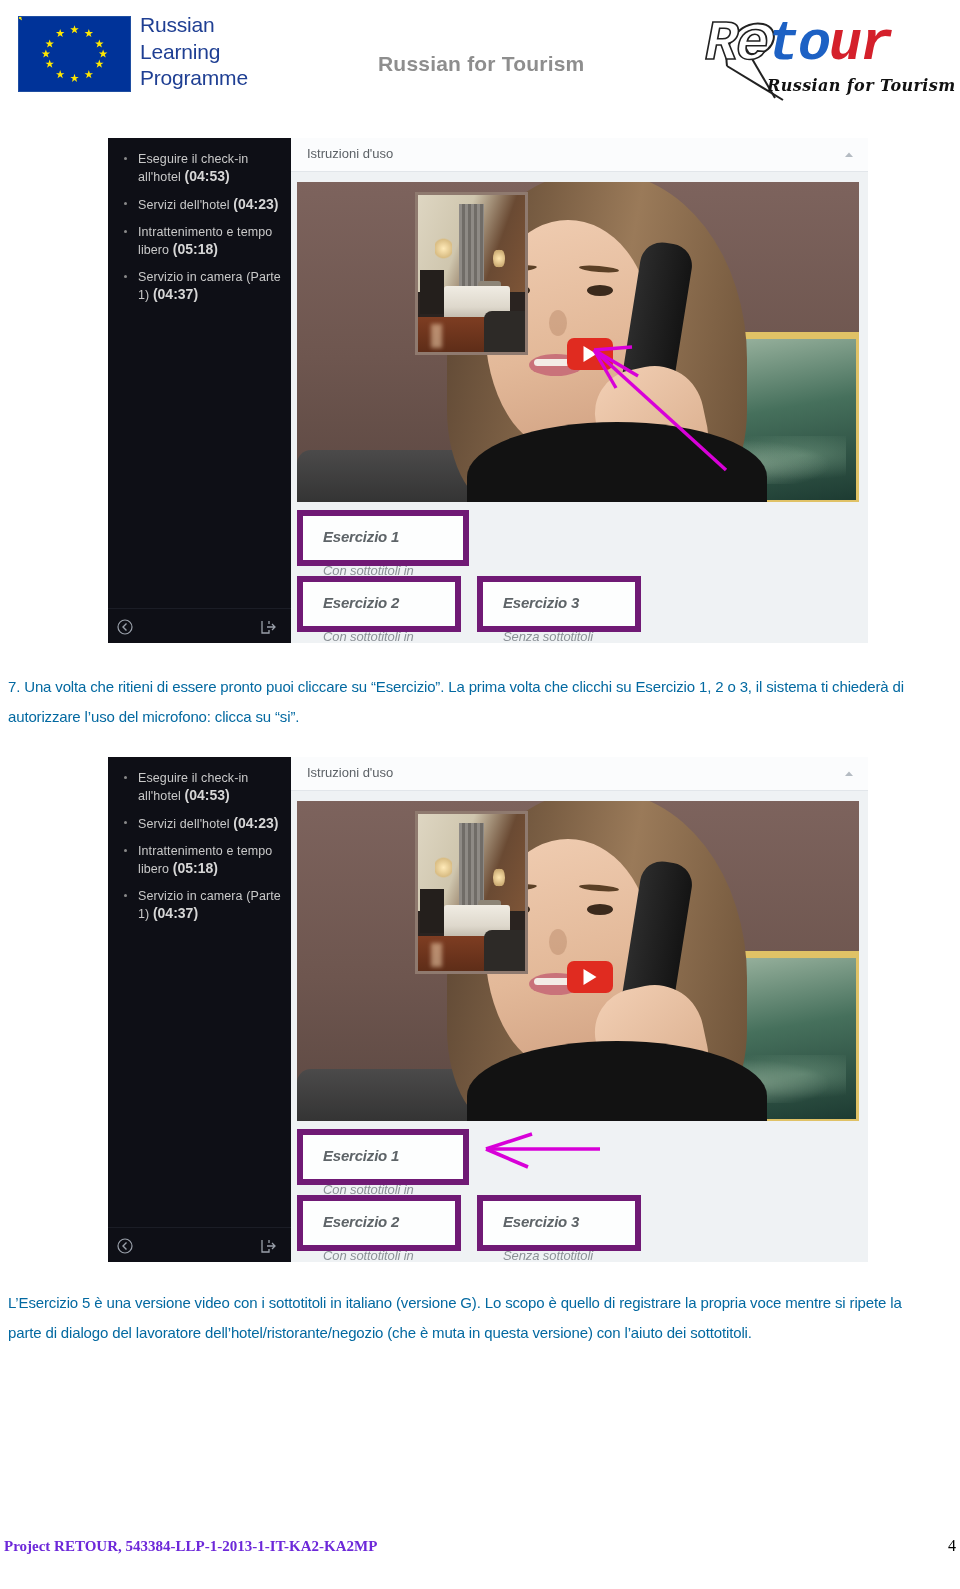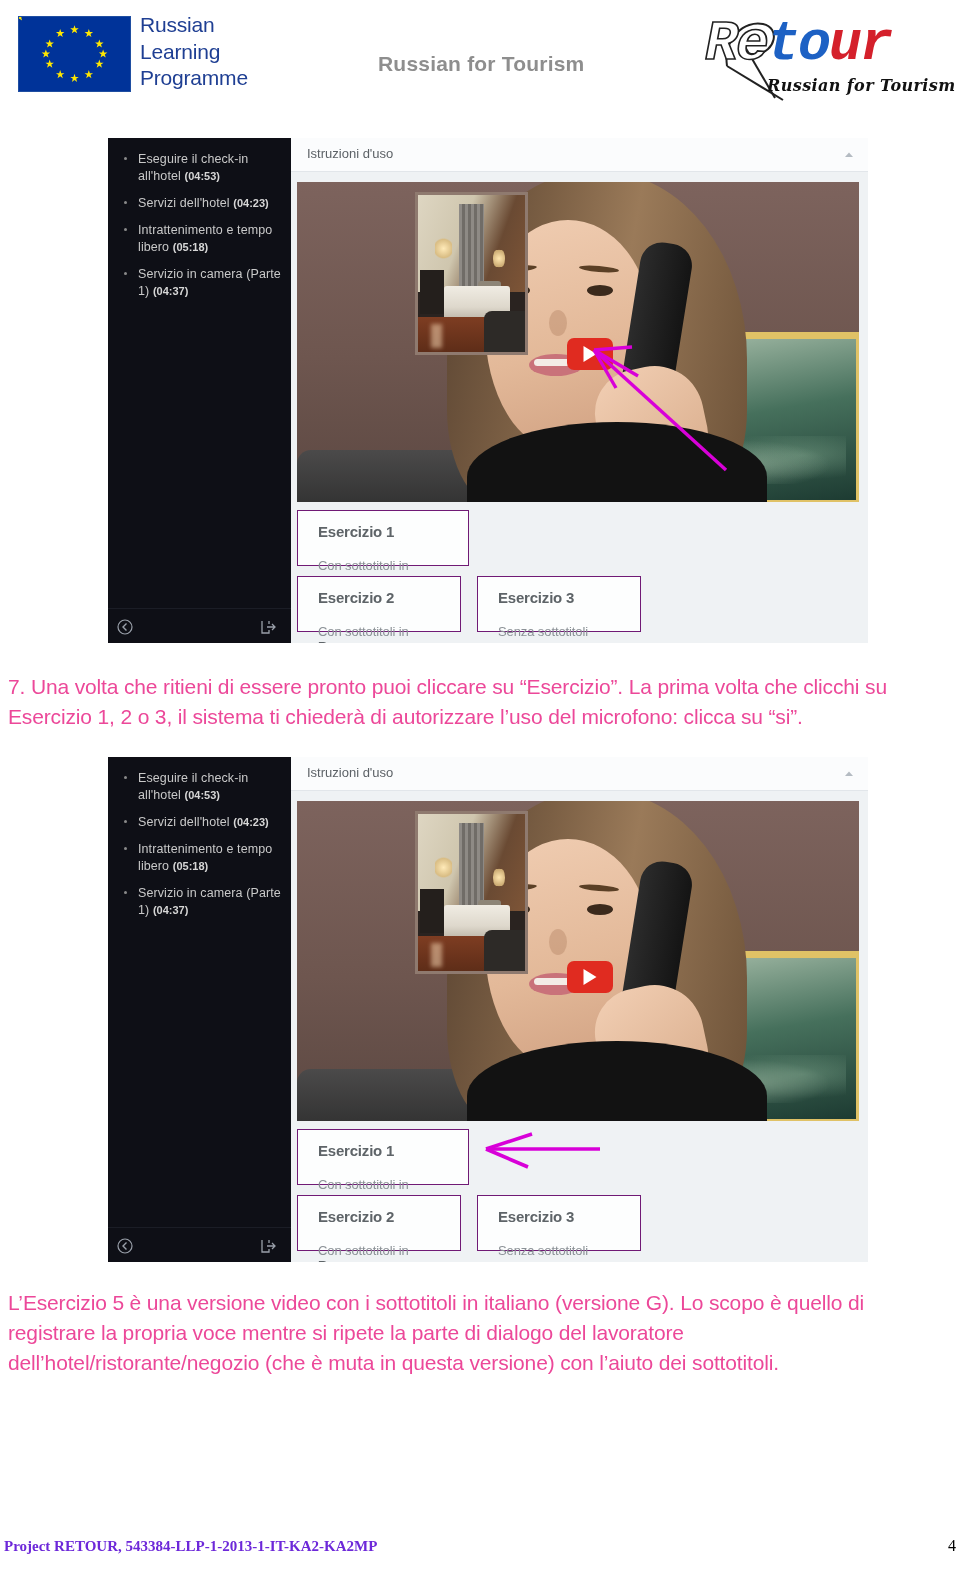--- a/index.html
+++ b/index.html
@@ -74,21 +74,21 @@
     padding:5px 10px 5px 30px;
     color:#c9c9c9;
     font-family:"Liberation Sans", sans-serif;
     font-size:12.5px;line-height:17px;
     letter-spacing:0.1px;
   }
   .sb-item::before{
     content:"";position:absolute;left:16px;top:11px;
     width:3px;height:3px;border-radius:50%;background:#8a8a8a;
   }
-  .sb-dur{font-size:11px;font-weight:bold;color:#d6d6d6;letter-spacing:0;margin-top:20px;}
+  .sb-dur{font-size:14px;font-weight:bold;color:#d6d6d6;letter-spacing:0;margin-top:20px;}
   .sb-foot{
     position:absolute;left:0;bottom:0;width:183px;height:34px;
     border-top:1px solid #1b1d26;
   }
   .sb-back{position:absolute;left:9px;bottom:8px;width:16px;height:16px;}
   .sb-exit{position:absolute;right:14px;bottom:8px;width:17px;height:16px;}
 
   .pane{
     position:absolute;left:183px;top:0;width:577px;height:505px;
     background:#eff2f4;
@@ -184,43 +184,44 @@
     background:#e02b20;
   }
   .play-tri{
     position:absolute;left:50%;top:50%;transform:translate(-50%,-50%);
     width:0;height:0;border-left:13px solid #fff;
     border-top:8px solid transparent;border-bottom:8px solid transparent;
   }
 
   .ex-wrap{position:absolute;left:6px;top:372px;width:562px;}
   .ex-card{
-    background:#fdfefe;border:1px solid #701a75;box-sizing:border-box;
+    background:#fdfefe;border:6px solid #701a75;box-sizing:border-box;
     padding:12px 16px 12px 20px;
+    font-style:italic;
   }
   .ex-1{width:172px;height:56px;}
   .ex-row{position:absolute;left:0;top:66px;display:flex;gap:16px;}
   .ex-2,.ex-3{width:164px;height:56px;}
   .ex-title{
     font-family:"Liberation Sans", sans-serif;
     font-size:15px;font-weight:bold;color:#5e6468;letter-spacing:-0.2px;
   }
   .ex-sub{
     font-family:"Liberation Sans", sans-serif;
     font-size:13px;color:#8b9196;margin-top:18px;letter-spacing:-0.1px;
   }
   .ex-sub b{color:#5e6468;}
 
   .arrow-svg{position:absolute;left:0;top:0;width:760px;height:505px;pointer-events:none;}
 
   
   .para{
     position:absolute;left:8px;width:944px;
     font-family:"Liberation Sans", sans-serif;
-    font-size:21px;line-height:30px;color:#ec4899;
+    font-size:15px;line-height:30px;color:#0369a1;
     letter-spacing:-0.15px;
   }
   .para-top{top:672px;}
   .para-bottom{top:1288px;width:930px;}
 
   
   .footer{
     position:absolute;left:4px;top:1536px;width:952px;
     font-family:"Liberation Serif", serif;
     font-size:15px;line-height:20px;color:#6d28d9;font-weight:bold;

